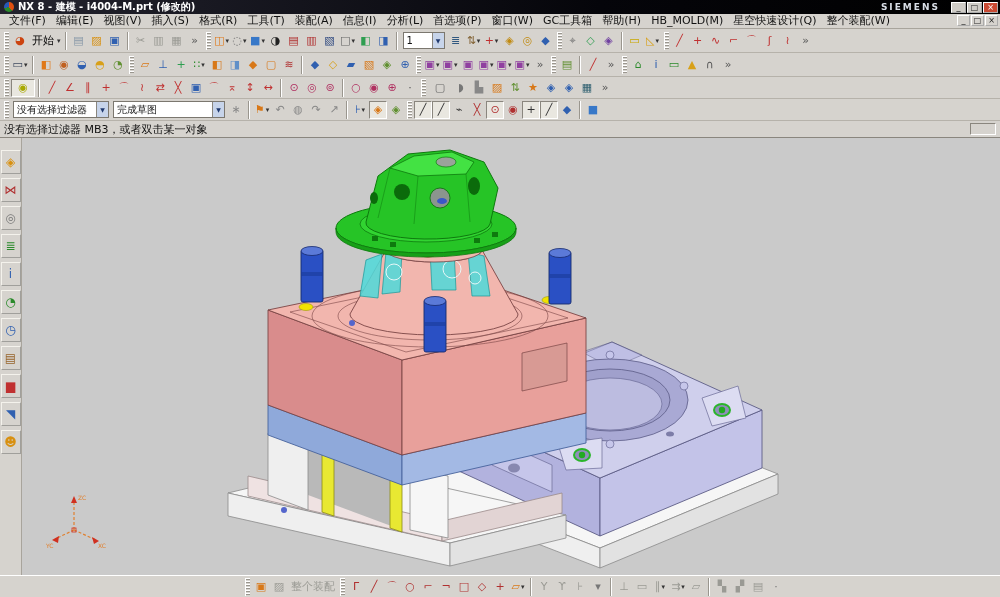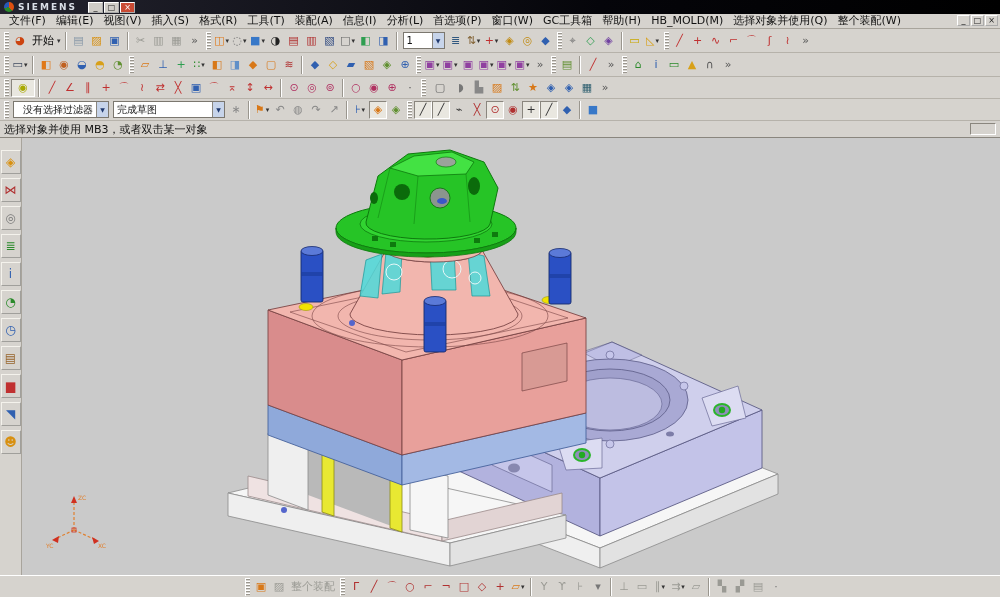--- a/index.html
+++ b/index.html
@@ -87,20 +87,21 @@
   .f-screw      { fill:#8f8fba; stroke:var(--screw-green); stroke-width:2; }
   .wcs          { stroke:var(--wcs-orange); stroke-width:1.2; stroke-dasharray:3 2; fill:none; }
   .wcs-lbl      { font-size:6px; fill:var(--wcs-orange); }
   .thinline     { fill:none; stroke:var(--pink-line); stroke-width:.8; opacity:.75; }
 </style>
 </head>
 <body>
 
 <div class="titlebar">
   <span class="app-icon"></span>
+  <span class="title-text">NX 8 - 建模 - i4004-M.prt (修改的)</span>
   <span class="brand">SIEMENS</span>
   <span class="wbtn">_</span>
   <span class="wbtn">□</span>
   <span class="wbtn close">×</span>
 </div>
 
 <div class="menubar">
   <span class="menu-item">文件(F)</span>
     <span class="menu-item">编辑(E)</span>
     <span class="menu-item">视图(V)</span>
@@ -108,21 +109,21 @@
     <span class="menu-item">格式(R)</span>
     <span class="menu-item">工具(T)</span>
     <span class="menu-item">装配(A)</span>
     <span class="menu-item">信息(I)</span>
     <span class="menu-item">分析(L)</span>
     <span class="menu-item">首选项(P)</span>
     <span class="menu-item">窗口(W)</span>
     <span class="menu-item">GC工具箱</span>
     <span class="menu-item">帮助(H)</span>
     <span class="menu-item">HB_MOLD(M)</span>
-    <span class="menu-item">选择对象并使用(Q)</span>
+    <span class="menu-item">星空快速设计(Q)</span>
     <span class="menu-item">整个装配(W)</span>
     <div class="doc-controls">
     <span class="wbtn small">_</span>
     <span class="wbtn small">□</span>
     <span class="wbtn small">×</span>
   </div>
 </div>
 
 <div class="tbrow row1">
     <div class="tbgrip"></div>
@@ -483,21 +484,21 @@
     </span>
     <span class="tbi" title="table-icon">
       <span class="gl" style="color: rgb(48, 96, 112);">▦</span>
     </span>
     <span class="tbi" title="toolbar-overflow-icon">
       <span class="gl" style="color: rgb(85, 85, 85);">»</span>
     </span>
   </div>
 <div class="tbrow selbar">
     <div class="tbgrip"></div>
-    <div class="mini-combo" style="width: 96px; text-align: right;">
+    <div class="mini-combo" style="width: 96px;">
       <span class="mc-text">没有选择过滤器</span>
       <span class="mc-arrow">▼</span>
     </div>
     <div class="mini-combo" style="width: 112px;">
       <span class="mc-text">完成草图</span>
       <span class="mc-arrow">▼</span>
     </div>
     <span class="tbi" title="reverse-selection-icon">
       <span class="gl" style="color: rgb(136, 136, 136);">∗</span>
     </span>
@@ -557,21 +558,21 @@
     <span class="tbi" title="snap-point-on-face-icon">
       <span class="gl" style="color: rgb(48, 96, 176);">◆</span>
     </span>
     <div class="tbsep"></div>
     <span class="tbi" title="shaded-cube-icon">
       <span class="gl" style="color: rgb(56, 120, 200);">■</span>
     </span>
   </div>
 
 <div class="promptbar">
-  <span class="prompt-text">选择对象并使用 MB3，或者双击某一对象</span>
+  <span class="prompt-text">没有选择过滤器 MB3，或者双击某一对象</span>
   <span class="prompt-field"></span>
 </div>
 
 <div class="main">
   <div class="resbar">
       <span class="tbi" title="assembly-navigator-icon">
         <span class="gl" style="color: rgb(216, 144, 16);">◈</span>
       </span>
       <span class="tbi" title="constraint-navigator-icon">
         <span class="gl" style="color: rgb(176, 48, 48);">⋈</span>

